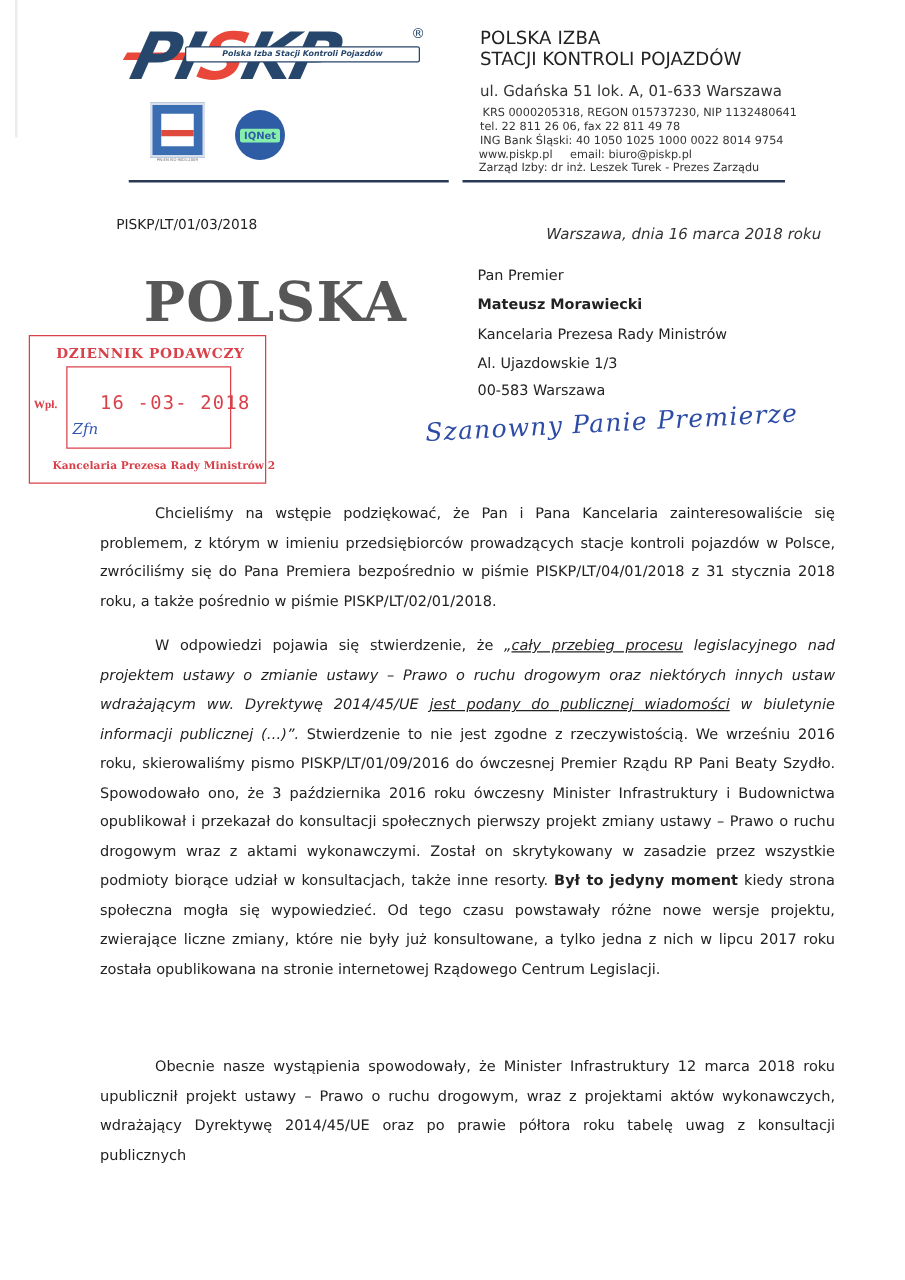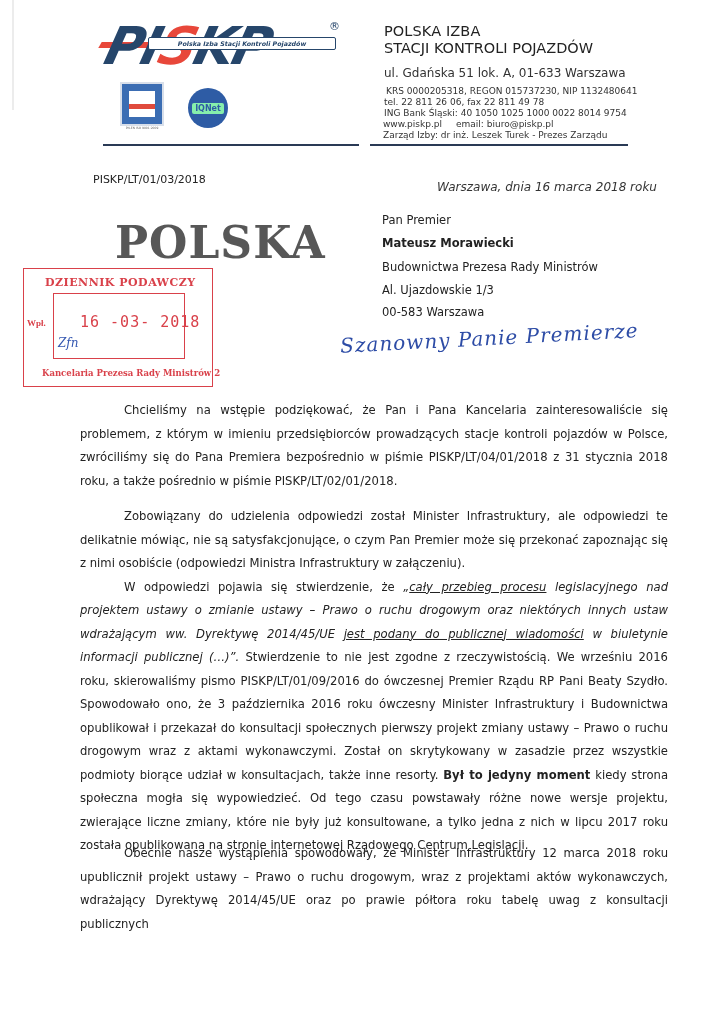--- a/index.html
+++ b/index.html
@@ -118,27 +118,26 @@
 <div class="abs stamp"></div>
 <div class="abs stamp-title">DZIENNIK PODAWCZY</div>
 <div class="abs stamp-box"></div>
 <div class="abs stamp-wpl">Wpł.</div>
 <div class="abs stamp-date">16 -03- 2018</div>
 <div class="abs stamp-sign">Zfn</div>
 <div class="abs stamp-footer">Kancelaria Prezesa Rady Ministrów  2</div>
 
 <div class="abs recip r1">Pan Premier</div>
 <div class="abs recip r2">Mateusz Morawiecki</div>
-<div class="abs recip r3">Budownictwa Prezesa Rady Ministrów</div>
+<div class="abs recip r3">Kancelaria Prezesa Rady Ministrów</div>
 <div class="abs recip r4">Al. Ujazdowskie 1/3</div>
 <div class="abs recip r5">00-583 Warszawa</div>
 <div class="abs salutation">Szanowny Panie Premierze</div>
 
 <div class="abs body p1">
   <p>Chcieliśmy na wstępie podziękować, że Pan i Pana Kancelaria zainteresowaliście się problemem, z którym w imieniu przedsiębiorców prowadzących stacje kontroli pojazdów w Polsce, zwróciliśmy się do Pana Premiera bezpośrednio w piśmie PISKP/LT/04/01/2018 z 31 stycznia 2018 roku, a także pośrednio w piśmie PISKP/LT/02/01/2018.</p>
 </div>
 <div class="abs body p2">
-  <p>Zobowiązany do udzielenia odpowiedzi został Minister Infrastruktury, ale odpowiedzi te delikatnie mówiąc, nie są satysfakcjonujące, o czym Pan Premier może się przekonać zapoznając się z nimi osobiście (odpowiedzi Ministra Infrastruktury w załączeniu).</p>
   <p><span>W odpowiedzi pojawia się stwierdzenie, że </span><span class="ital"><span>„</span><span class="u">cały przebieg procesu</span><span> legislacyjnego nad projektem ustawy o zmianie ustawy – Prawo o ruchu drogowym oraz niektórych innych ustaw wdrażającym ww. Dyrektywę 2014/45/UE </span><span class="u">jest podany do publicznej wiadomości</span><span> w biuletynie informacji publicznej (…)”.</span></span><span> Stwierdzenie to nie jest zgodne z rzeczywistością. We wrześniu 2016 roku, skierowaliśmy pismo PISKP/LT/01/09/2016 do ówczesnej Premier Rządu RP Pani Beaty Szydło. Spowodowało ono, że 3 października 2016 roku ówczesny Minister Infrastruktury i Budownictwa opublikował i przekazał do konsultacji społecznych pierwszy projekt zmiany ustawy – Prawo o ruchu drogowym wraz z aktami wykonawczymi. Został on skrytykowany w zasadzie przez wszystkie podmioty biorące udział w konsultacjach, także inne resorty. </span><b>Był to jedyny moment</b><span> kiedy strona społeczna mogła się wypowiedzieć. Od tego czasu powstawały różne nowe wersje projektu, zwierające liczne zmiany, które nie były już konsultowane, a tylko jedna z nich w lipcu 2017 roku została opublikowana na stronie internetowej Rządowego Centrum Legislacji.</span></p>
 </div>
 <div class="abs body p3">
   <p>Obecnie nasze wystąpienia spowodowały, że Minister Infrastruktury 12 marca 2018 roku upublicznił projekt ustawy – Prawo o ruchu drogowym, wraz z projektami aktów wykonawczych, wdrażający Dyrektywę 2014/45/UE oraz po prawie półtora roku tabelę uwag z konsultacji publicznych</p>
 </div>
 
 </body></html>

